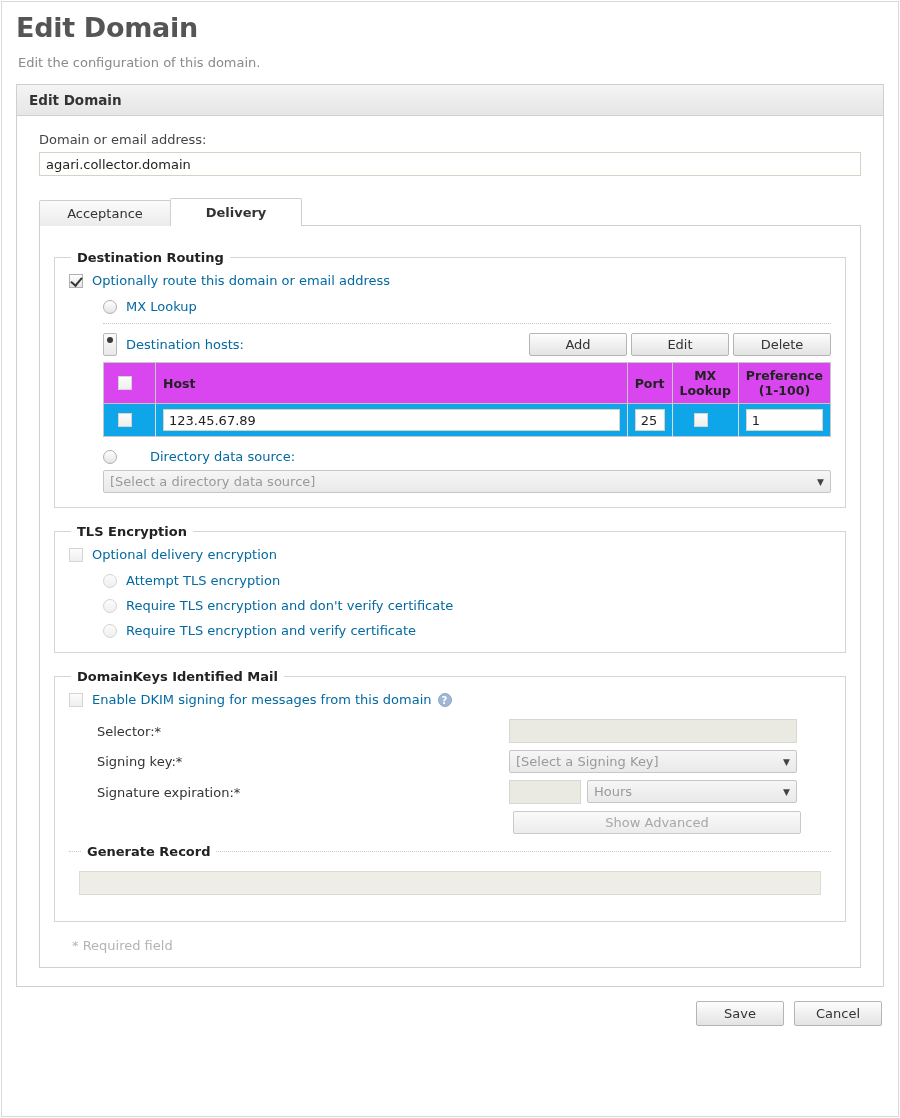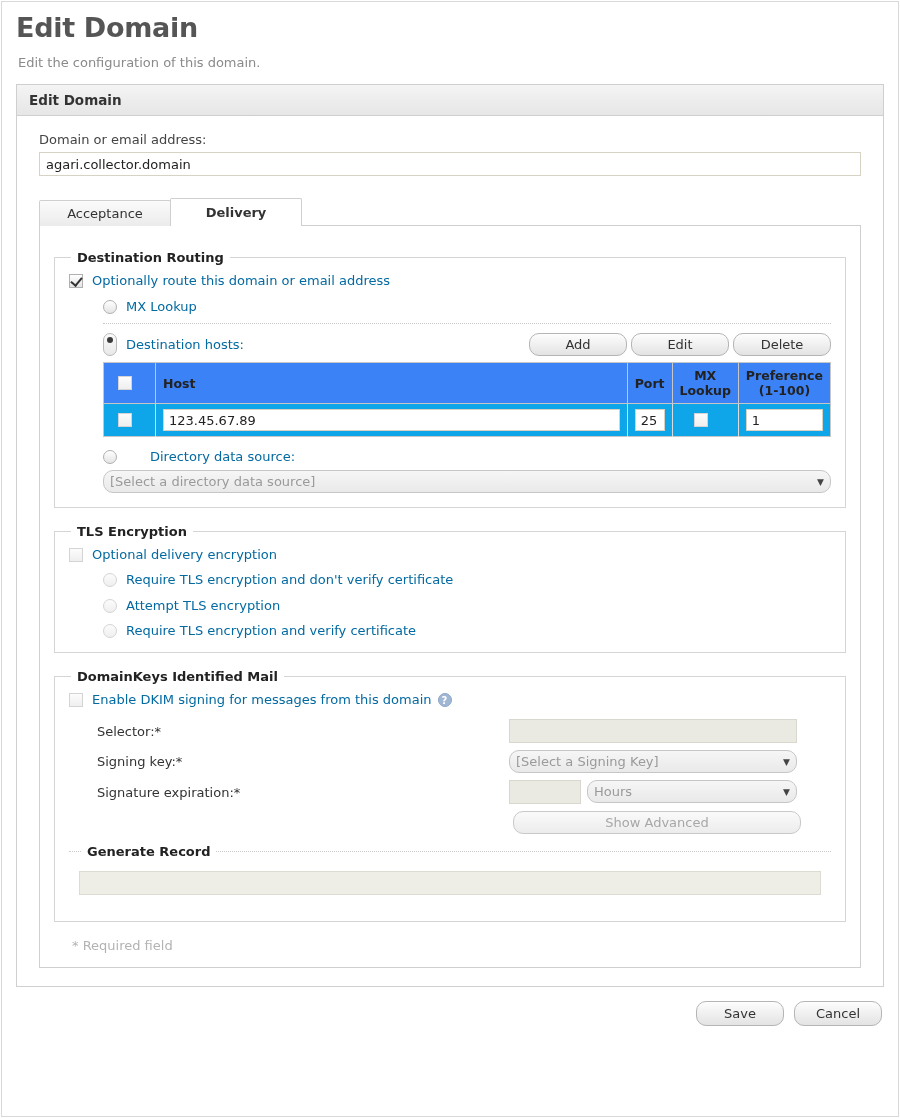--- a/index.html
+++ b/index.html
@@ -93,48 +93,48 @@
   .chk.dis, .rad.dis { border-color:#d4d4d4; background: linear-gradient(#fcfcfc,#efefef); }
   .lbl { font-size:13px; color:#0369a1; }
   .indent2 { margin-left: 34px; }
   .sep-dot { border-top: 1px dotted #c8c8c8; margin: 9px 0 9px 34px; }
 
   
   .dh-head { display:flex; align-items:center; margin-top: 2px;}
   .dh-btns { margin-left:auto; display:flex; }
   .btn {
     background: linear-gradient(#fdfdfd,#e3e3e3);
-    border:1px solid #b5b5b5; border-radius:10px;
+    border:1px solid #b5b5b5; border-radius:2px;
     font-family:inherit; font-size:13px; color:#333;
     padding: 3px 0; width: 98px; text-align:center; margin-left:4px;
   }
   .btn.disabled { color:#a7a7a7; border-color:#c9c9c9;
     background: linear-gradient(#fafafa,#ececec); }
 
   table.hosts { border-collapse: collapse; width: 100%; margin-top:6px;
     border:1px solid #c6c6c6; }
   table.hosts th {
-    background:#3b82f6; border-right:1px solid #c6c6c6; border-bottom:1px solid #c6c6c6;
+    background:#d946ef; border-right:1px solid #c6c6c6; border-bottom:1px solid #c6c6c6;
     font-size:12.5px; font-weight:bold; color:#222; padding:5px 7px; text-align:left;
     vertical-align: middle;
   }
   table.hosts th.c { text-align:center; }
   table.hosts td {
     background:#0ea5e9; border-right:1px solid #dcdcdc; padding:5px 7px; vertical-align:middle;
   }
   table.hosts th:last-child, table.hosts td:last-child { border-right:none; }
   .cell-chk-wrap { display:flex; justify-content:center; }
   .tinput { border:1px solid #d6d3c4; background:#fff; height:22px; padding:1px 5px;
     font-family:inherit; font-size:13px; color:#222; width:100%; }
 
   
   .sel {
     height:23px; border:1px solid #b9b9b9; background: linear-gradient(#fbfbfb,#e8e8e8);
     display:flex; align-items:center; padding: 0 6px; font-size:13px; color:#333;
-    border-radius:10px;
+    border-radius:2px;
   }
   .sel.dis { color:#9a9a9a; border-color:#c6c6c6; background: linear-gradient(#f6f6f6,#e9e9e9); }
   .sel .arrow { margin-left:auto; font-size:9px; color:#333; }
   .sel.dis .arrow { color:#444; }
 
   .note { font-size:13px; color:#333; line-height:1.55; margin: 10px 2px 2px 2px; }
 
   
   .dk-row { display:flex; align-items:center; margin-bottom:7px; }
   .dk-label { width: 440px; font-size:13px; color:#333; padding-left:28px; }
@@ -262,27 +262,27 @@
         </fieldset>
 
         <fieldset class="fs">
           <legend>TLS Encryption</legend>
 
           <div class="row">
             <span class="chk dis"></span>
             <span class="lbl">Optional delivery encryption</span>
           </div>
 
+          <div class="row indent2" style="margin-top:11px;">
+            <span class="rad dis"></span>
+            <span class="lbl">Attempt TLS encryption</span>
+          </div>
           <div class="row indent2" style="margin-top:10px;">
             <span class="rad dis"></span>
             <span class="lbl">Require TLS encryption and don't verify certificate</span>
-          </div>
-          <div class="row indent2" style="margin-top:11px;">
-            <span class="rad dis"></span>
-            <span class="lbl">Attempt TLS encryption</span>
           </div>
           <div class="row indent2" style="margin-top:10px;">
             <span class="rad dis"></span>
             <span class="lbl">Require TLS encryption and verify certificate</span>
           </div>
 
         </fieldset>
 
         <fieldset class="fs">
           <legend>DomainKeys Identified Mail</legend>

